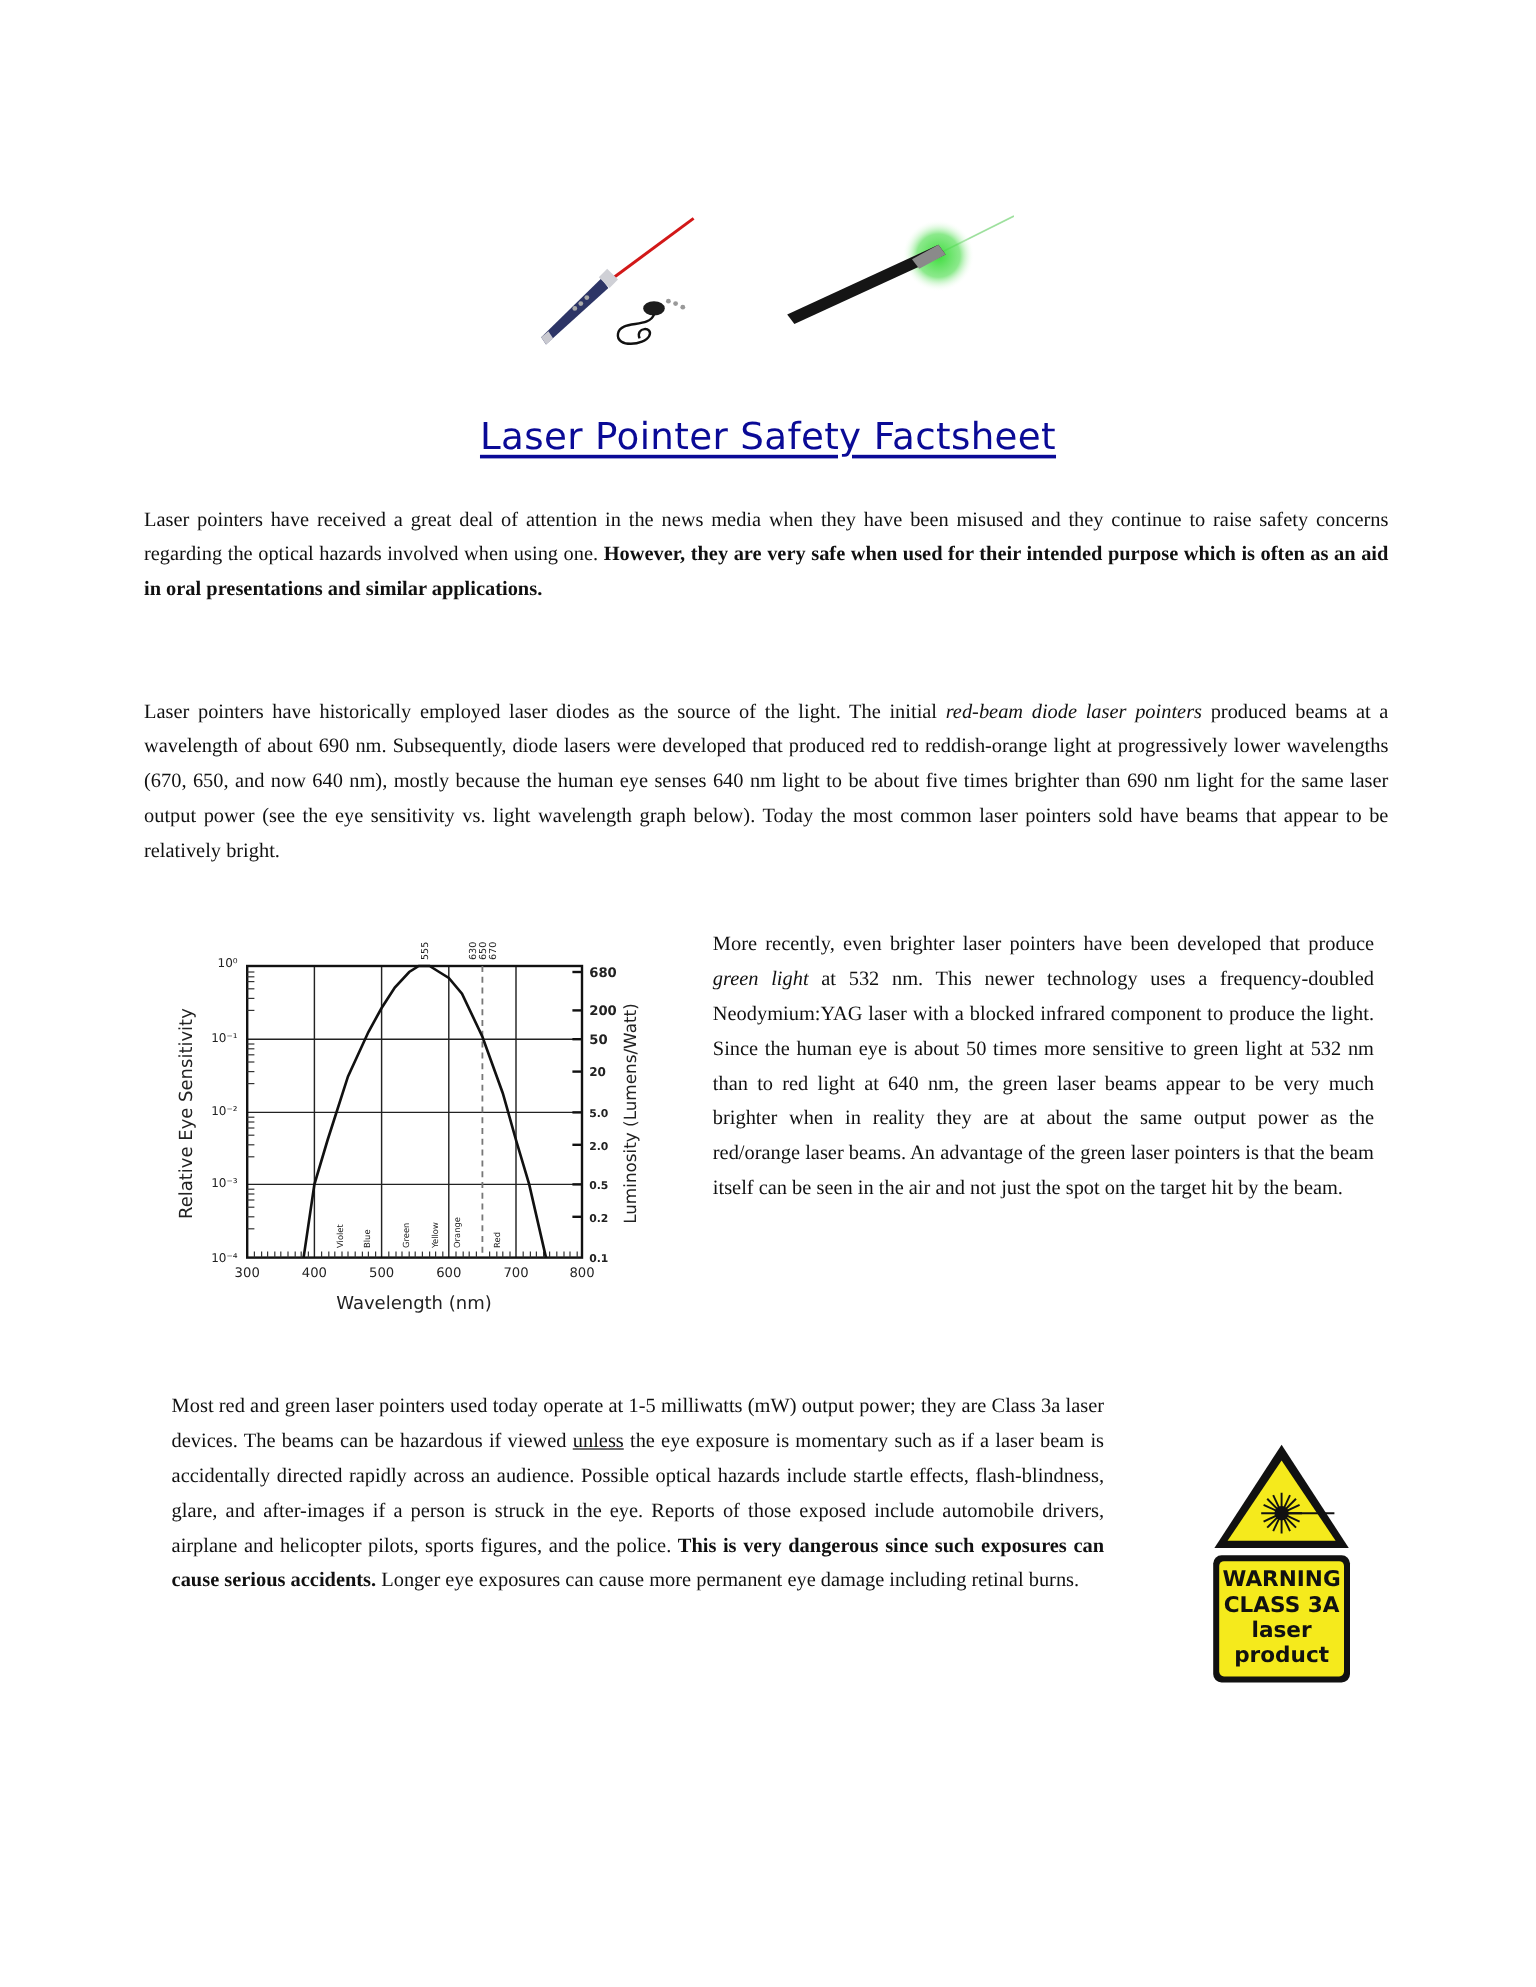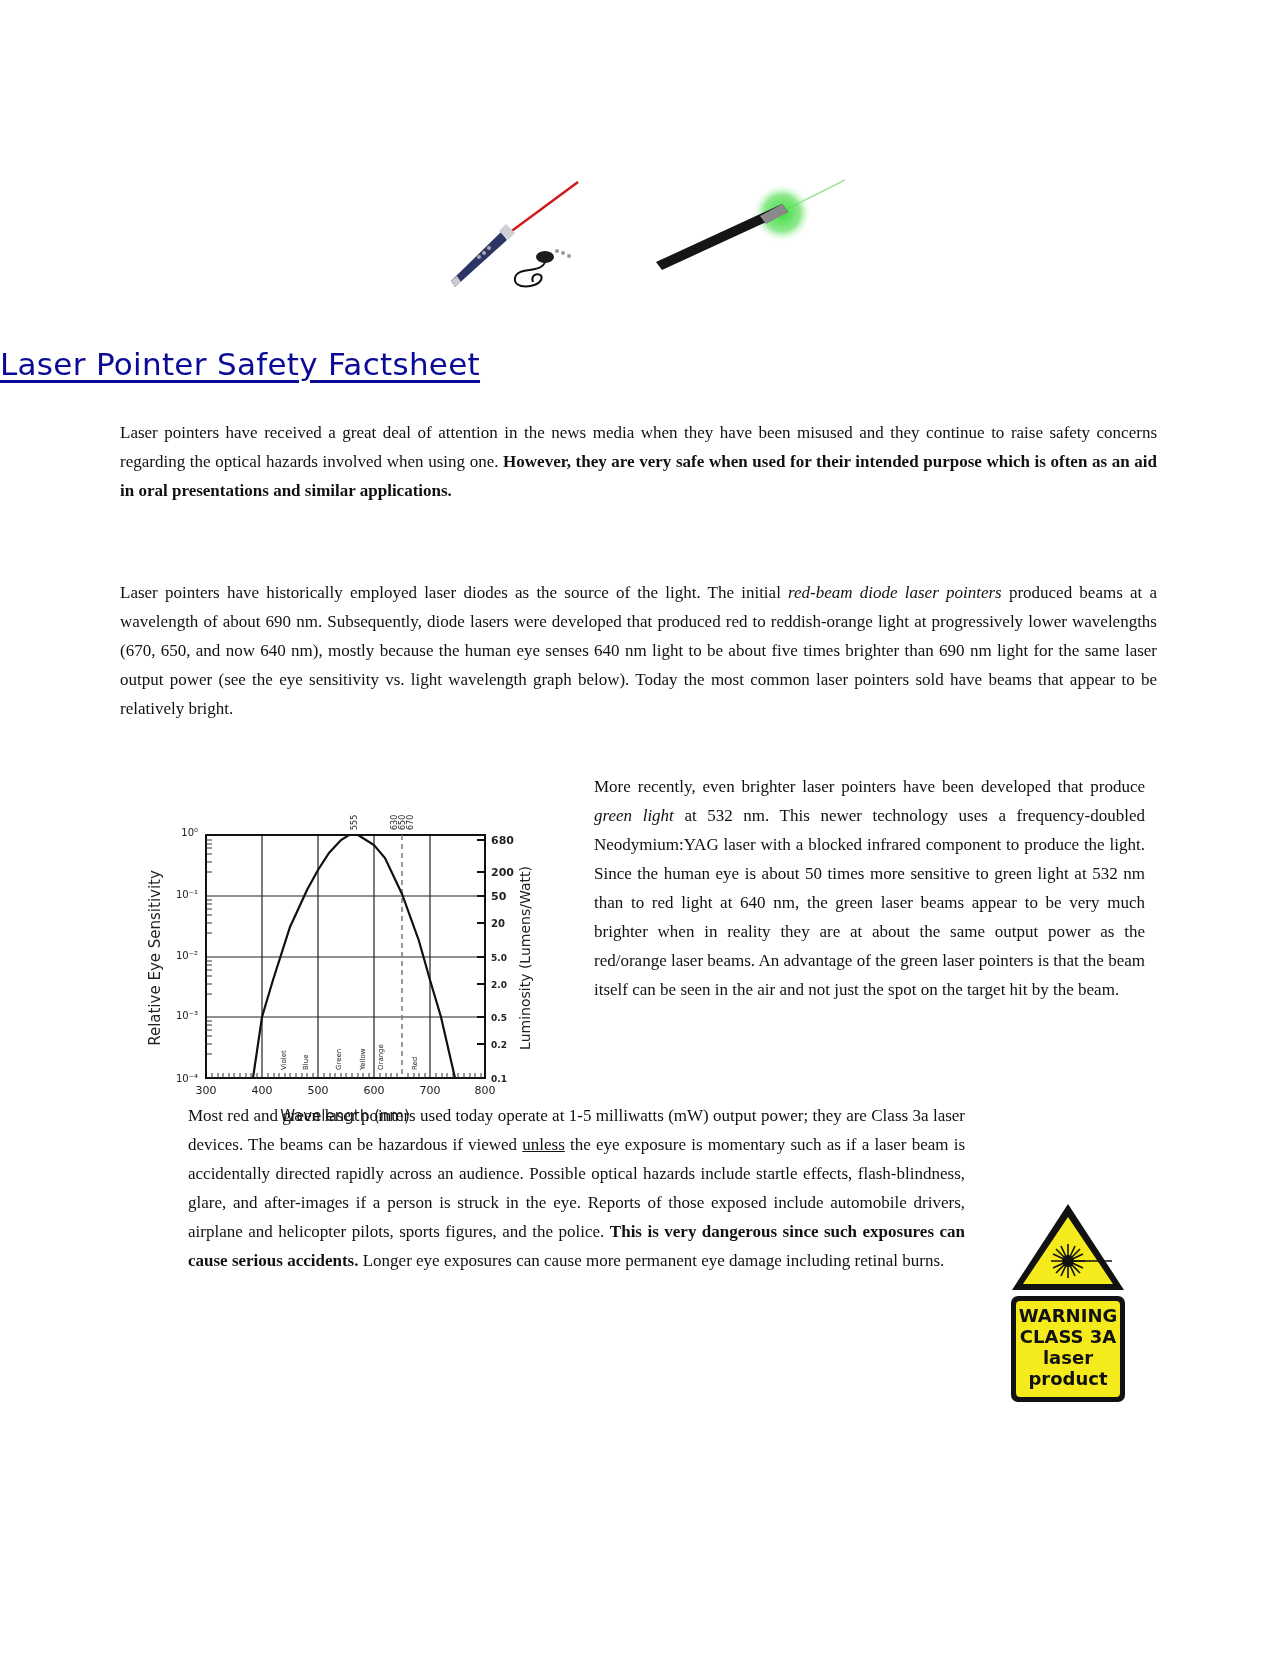--- a/index.html
+++ b/index.html
@@ -2,25 +2,25 @@
 <html><head>
 <meta charset="utf-8">
 <style>
   html, body { margin: 0; padding: 0; background: #ffffff; }
   body { width: 1280px; height: 1656px; position: relative; overflow: hidden; font-family: "Liberation Serif", serif; color: #111; }
   .abs { position: absolute; }
   .para { font-family: "Liberation Serif", serif; font-size: 17px; line-height: 29px; text-align: justify; color: #111; }
   .para b { font-weight: bold; }
   .para i { font-style: italic; }
   .para u { text-decoration: underline; }
-  #title { left: 0; width: 1280px; top: 346px; text-align: left; font-family: "DejaVu Sans", sans-serif; font-size: 31px; color: #0a0a96; text-decoration: underline; text-underline-offset: 5px; letter-spacing: 0.3px; }
+  #title { left: 0; width: 1280px; top: 346px; text-align: center; font-family: "DejaVu Sans", sans-serif; font-size: 31px; color: #0a0a96; text-decoration: underline; text-underline-offset: 5px; letter-spacing: 0.3px; }
   #p1 { left: 120px; top: 418px; width: 1037px; }
   #p2 { left: 120px; top: 578px; width: 1037px; }
   #p3 { left: 594px; top: 772px; width: 551px; font-family: Liberation Serif, serif; }
-  #p4 { left: 143px; top: 1101px; width: 777px; margin-left: 45px; }
+  #p4 { left: 143px; top: 1157px; width: 777px; }
   .chart-text { font-family: "DejaVu Sans", sans-serif; fill: #222; }
   .warn-text { font-family: "DejaVu Sans", sans-serif; font-weight: bold; fill: #111; }
 </style>
 </head>
 <body>
 
 <div class="abs" style="left:445px; top:178px; width:140px; height:118px;">
   <svg width="140" height="118" viewBox="0 0 140 118">
     <line x1="60" y1="58" x2="133" y2="4" stroke="#d21818" stroke-width="2.5"></line>
     <polygon points="6,103 10,109 62,62 56,54" fill="#2d3566"></polygon>
@@ -51,21 +51,21 @@
     <polygon points="110,66 116,74 138,62 132,54" fill="#8a8a8a"></polygon>
   </svg>
 </div>
 
 <div id="title" class="abs">Laser Pointer Safety Factsheet</div>
 
 <div id="p1" class="abs para"><span>Laser pointers have received a great deal of attention in the news media when they have been misused and they continue to raise safety concerns regarding the optical hazards involved when using one. </span><b>However, they are very safe when used for their intended purpose which is often as an aid in oral presentations and similar applications.</b></div>
 
 <div id="p2" class="abs para"><span>Laser pointers have historically employed laser diodes as the source of the light. The initial </span><i>red-beam diode laser pointers</i><span> produced beams at a wavelength of about 690 nm. Subsequently, diode lasers were developed that produced red to reddish-orange light at progressively lower wavelengths (670, 650, and now 640 nm), mostly because the human eye senses 640 nm light to be about five times brighter than 690 nm light for the same laser output power (see the eye sensitivity vs. light wavelength graph below). Today the most common laser pointers sold have beams that appear to be relatively bright.</span></div>
 
-<div class="abs" style="left:140px; top:790px; width:400px; height:345px;">
+<div class="abs" style="left:140px; top:760px; width:400px; height:345px;">
   <svg width="400" height="345" viewBox="0 0 400 345">
 
     <g stroke="#222" stroke-width="1.2">
       <line x1="122" y1="45" x2="122" y2="288"></line>
       <line x1="178" y1="45" x2="178" y2="288"></line>
       <line x1="234" y1="45" x2="234" y2="288"></line>
       <line x1="290" y1="45" x2="290" y2="288"></line>
       <line x1="66" y1="106" x2="345" y2="106"></line>
       <line x1="66" y1="167" x2="345" y2="167"></line>
       <line x1="66" y1="227" x2="345" y2="227"></line>

